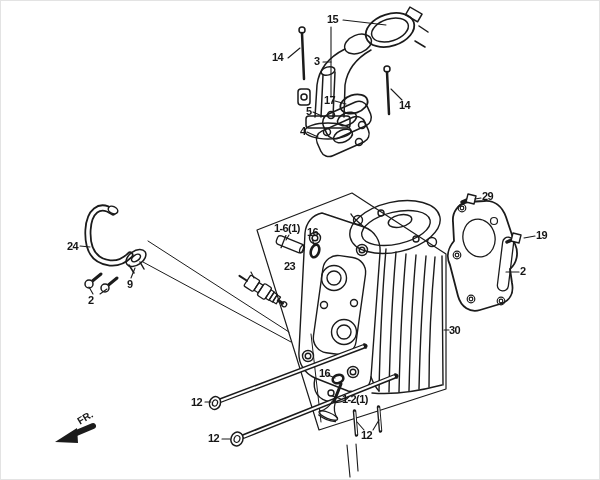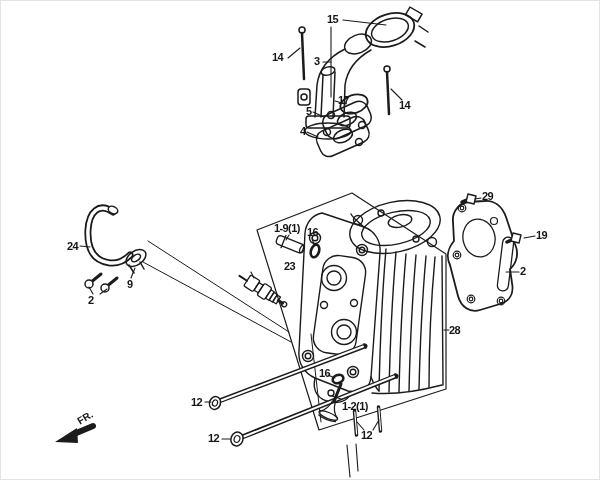--- a/index.html
+++ b/index.html
@@ -253,35 +253,35 @@
         <line x1="363" y1="429" x2="356" y2="421"></line>
         <line x1="372" y1="429" x2="378" y2="419"></line>
       </g>
     </g>
   </svg>
 
   <div id="labels-layer">
       <div class="part-label" style="left: 271px; top: 51px;">14</div>
       <div class="part-label" style="left: 326px; top: 13px;">15</div>
       <div class="part-label" style="left: 313px; top: 55px;">3</div>
-      <div class="part-label" style="left: 337px; top: 94px;">17</div>
+      <div class="part-label" style="left: 323px; top: 94px;">17</div>
       <div class="part-label" style="left: 305px; top: 105px;">5</div>
       <div class="part-label" style="left: 299px; top: 125px;">4</div>
       <div class="part-label" style="left: 398px; top: 99px;">14</div>
       <div class="part-label" style="left: 66px; top: 240px;">24</div>
       <div class="part-label" style="left: 126px; top: 278px;">9</div>
       <div class="part-label" style="left: 87px; top: 294px;">2</div>
-      <div class="part-label" style="left: 273px; top: 222px;">1-9(1)</div>
+      <div class="part-label" style="left: 273px; top: 222px;">1-6(1)</div>
       <div class="part-label" style="left: 306px; top: 226px;">16</div>
       <div class="part-label" style="left: 243px; top: 260px; margin-left: 40px;">23</div>
       <div class="part-label" style="left: 481px; top: 190px;">29</div>
       <div class="part-label" style="left: 519px; top: 265px;">2</div>
       <div class="part-label" style="left: 535px; top: 229px;">19</div>
-      <div class="part-label" style="left: 448px; top: 324px;">28</div>
+      <div class="part-label" style="left: 448px; top: 324px;">30</div>
       <div class="part-label" style="left: 190px; top: 396px;">12</div>
       <div class="part-label" style="left: 207px; top: 432px;">12</div>
       <div class="part-label" style="left: 318px; top: 367px;">16</div>
-      <div class="part-label" style="left: 341px; top: 393px; margin-top: 7px;">1-2(1)</div>
+      <div class="part-label" style="left: 341px; top: 393px;">1-2(1)</div>
       <div class="part-label" style="left: 360px; top: 429px;">12</div>
     </div>
 
   <div id="fr-label">FR.</div>
 </div>
 
 </body></html>

